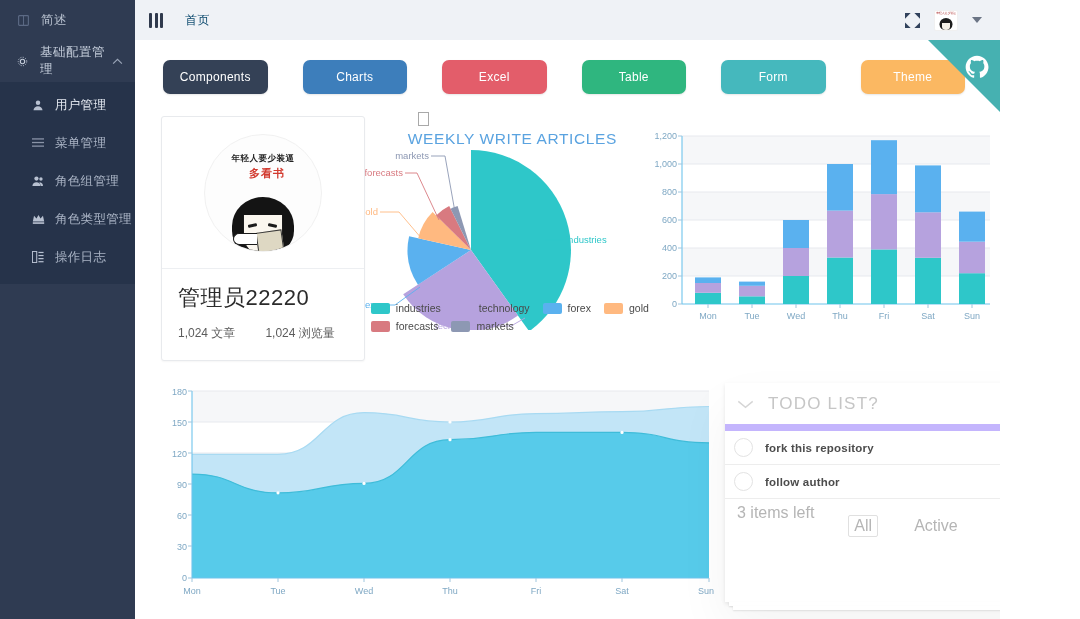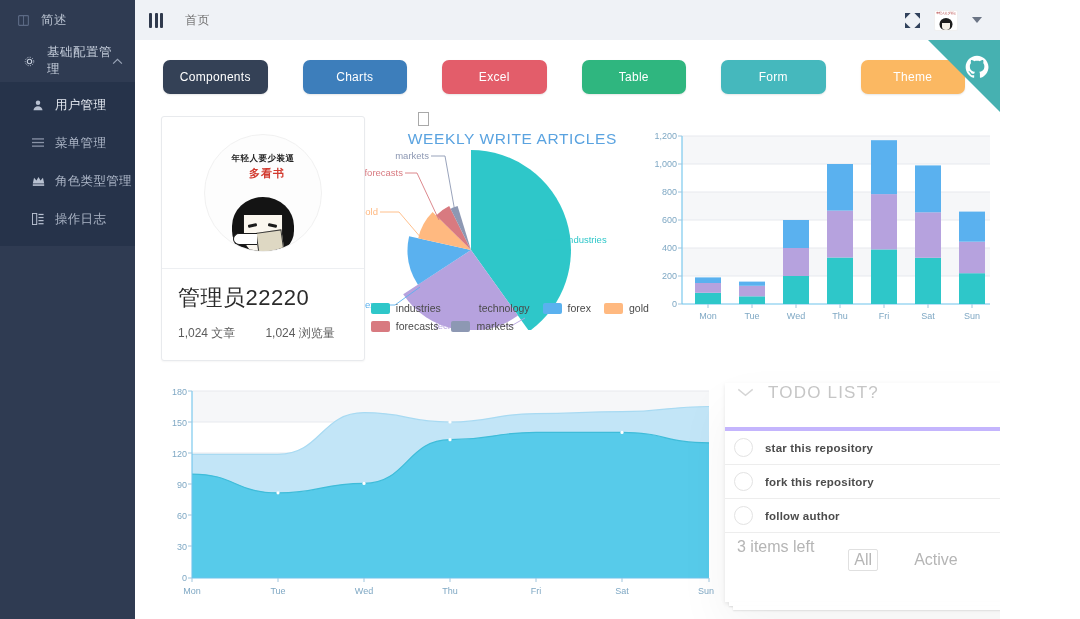--- a/index.html
+++ b/index.html
@@ -15,21 +15,21 @@
     width: 135px; height: 619px; background: #2f3b52;
     flex: 0 0 135px; position: relative; z-index: 5;
   }
   .side-top {
     height: 40px; display: flex; align-items: center; padding-left: 17px;
     background: #2f3b52;
   }
   .side-top .ic { color: #5c6a85; font-size: 12px; margin-right: 11px; display:flex; }
   .side-top .lbl { color: #b9c2d0; font-size: 12.5px; letter-spacing: .5px; }
   .side-group {
-    height: 42px; display: flex; align-items: center; padding-left: 24px;
+    height: 42px; display: flex; align-items: center; padding-left: 17px;
     background: #2f3b52; color: #c5cddb;
   }
   .side-group .gic { font-size: 11px; color: #c5cddb; margin-right: 12px; display:flex; }
   .side-group .glbl { font-size: 12.5px; letter-spacing: .5px; flex: 1; }
   .side-group .chev { font-size: 10px; color: #9aa5b8; margin-right: 12px; }
   .submenu { background: #26334a; padding: 4px 0 8px 0; }
   .sub-item {
     height: 38px; display: flex; align-items: center; padding-left: 30px;
     color: #aab4c5; cursor: pointer;
   }
@@ -38,21 +38,21 @@
   .sub-item.active .slbl, .sub-item.active .sic { color: #e4e9f1; }
 
   
   .main { flex: 1; height: 619px; background: #ffffff; position: relative; overflow: hidden; }
   .topbar {
     height: 40px; background: #eff2f6; display: flex; align-items: center;
     padding: 0 14px; position: relative;
   }
   .hamburger { display: flex; gap: 2.5px; margin-right: 22px; cursor: pointer; }
   .hamburger i { display:block; width: 3px; height: 15px; background: #303a4d; border-radius:1px;}
-  .crumb { font-size: 12px; color: #737373; letter-spacing: .5px; }
+  .crumb { font-size: 12px; color: #0c4a6e; letter-spacing: .5px; }
   .topbar-right { margin-left: auto; display: flex; align-items: center; gap: 14px; padding-right: 4px;}
   .fsicon { width: 15px; height: 15px; position: relative; cursor:pointer; }
   .avatar-box {
     width: 24px; height: 21px; background: #fff; border-radius: 2px;
     display:flex; align-items:center; justify-content:center; overflow:hidden;
     border: 1px solid #f0f0f0; position: relative; cursor: pointer;
   }
   .av-txt { position:absolute; top:1px; left:0; right:0; text-align:center;
             font-size:3px; color:#b03a3a; letter-spacing:-0.2px; line-height:3.4px;}
   .av-head { position:absolute; bottom:0px; left:50%; transform:translateX(-50%);
@@ -123,22 +123,22 @@
   .lg-tx { font-size:10.5px; color:#4a4a4a; }
 
   .barwrap { margin-left: 12px; width: 360px; position:relative; }
 
   
   .row2 { display:flex; padding: 22px 0 0 22px; }
   .areawrap { width: 560px; position:relative; }
   .todo { width: 340px; margin-left: 8px; background:#fff;
           box-shadow: 0 2px 4px 0 rgba(0,0,0,.09), 0 25px 50px 0 rgba(0,0,0,.05);
           position:relative; }
-  .todo-head { height: 48px; display:flex; align-items:flex-start; padding-left:12px;
-               border-bottom:4px solid #c4b5fd; }
+  .todo-head { height: 48px; display:flex; align-items:center; padding-left:12px;
+               border-bottom:7px solid #c4b5fd; }
   .todo-arrow { font-size:16px; color:#d0d0d0; margin-right:14px; cursor:pointer;}
   .todo-title { font-size:17px; color:#c6c6c6; letter-spacing:1.2px; }
   .todo-item { height:34px; display:flex; align-items:center; padding-left:9px;
                border-bottom:1px solid #ededed; }
   .todo-cb { width:19px; height:19px; border-radius:50%; border:1px solid #e3e3e3;
              margin-right:12px; cursor:pointer; flex:0 0 19px;}
   .todo-lb { font-size:11.5px; color:#4c4c4c; font-weight:bold; letter-spacing:.2px;}
   .todo-foot { height:28px; display:flex; align-items:center; padding:0 12px;
                color:#b5b5b5; font-size:16px; }
   .todo-count { flex:0 0 auto; }
@@ -196,20 +196,31 @@
         <span class="sic">
           <svg width="12" height="10" viewBox="0 0 14 11">
               <g fill="#8a94a8">
                 <rect y="0" width="14" height="1.5"></rect>
                 <rect y="4.2" width="14" height="1.5"></rect>
                 <rect y="8.4" width="14" height="1.5"></rect>
               </g>
             </svg>
         </span>
         <span class="slbl">菜单管理</span>
+      </div>
+      <div class="sub-item">
+        <span class="sic">
+          <svg width="13" height="12" viewBox="0 0 16 14">
+              <circle cx="5.5" cy="4" r="2.6" fill="#b8c1d1"></circle>
+              <circle cx="11" cy="4.6" r="2.1" fill="#b8c1d1"></circle>
+              <path d="M0.5 13c0-2.8 2.2-4.6 5-4.6s5 1.8 5 4.6z" fill="#b8c1d1"></path>
+              <path d="M9 8.6c2.4 0 4.5 1.5 4.5 4.4H11z" fill="#b8c1d1"></path>
+            </svg>
+        </span>
+        <span class="slbl">角色组管理</span>
       </div>
       <div class="sub-item">
         <span class="sic">
           <svg width="13" height="12" viewBox="0 0 16 14">
               <path d="M1 11h14v2H1z" fill="#b8c1d1"></path>
               <path d="M1 10 L2.5 3 L5.5 6.5 L8 2 L10.5 6.5 L13.5 3 L15 10z" fill="#b8c1d1"></path>
             </svg>
         </span>
         <span class="slbl">角色类型管理</span>
       </div>
@@ -563,24 +574,20 @@
           <span class="todo-arrow">
             <svg width="17" height="9" viewBox="0 0 18 10">
                 <path d="M1 1.5 L9 8 L17 1.5" fill="none" stroke="#d5d5d5" stroke-width="1.6"></path>
               </svg>
           </span>
           <span class="todo-title">TODO LIST?</span>
         </div>
 
         <div class="todo-item">
           <span class="todo-cb"></span>
-          <span class="todo-lb">star this repository</span>
-        </div>
-        <div class="todo-item">
-          <span class="todo-cb"></span>
           <span class="todo-lb">fork this repository</span>
         </div>
         <div class="todo-item">
           <span class="todo-cb"></span>
           <span class="todo-lb">follow author</span>
         </div>
 
         <div class="todo-foot">
           <span class="todo-count">3 items left</span>
           <span class="todo-filters">

